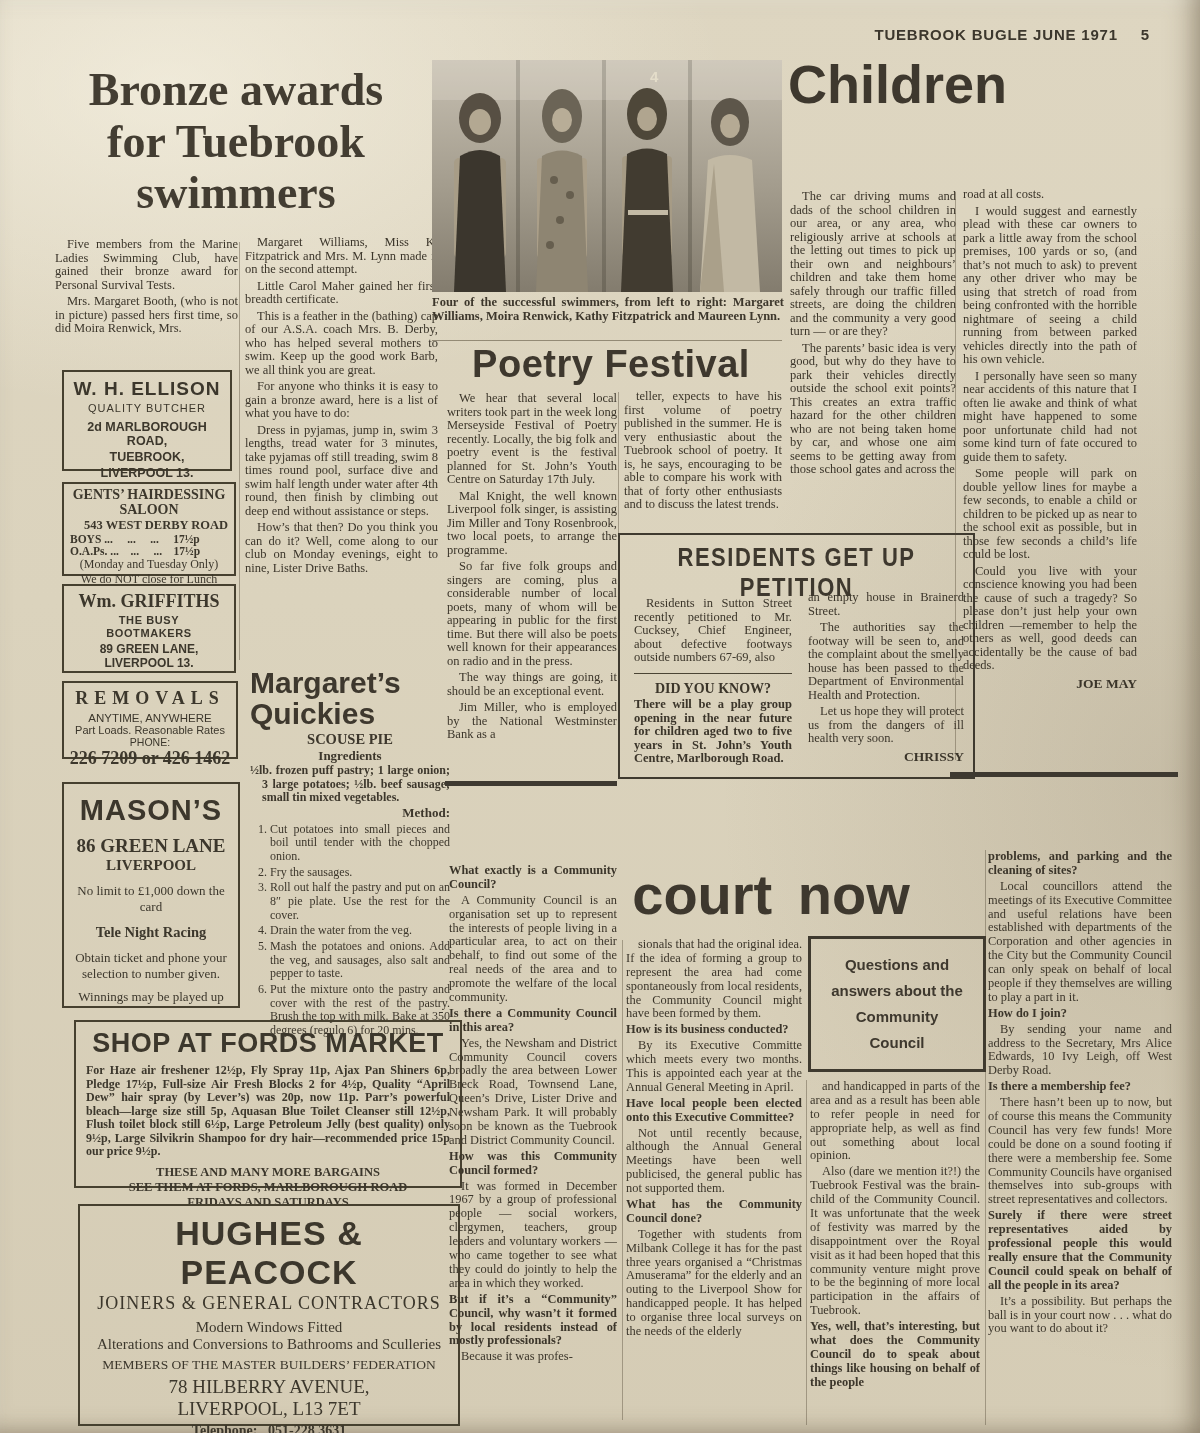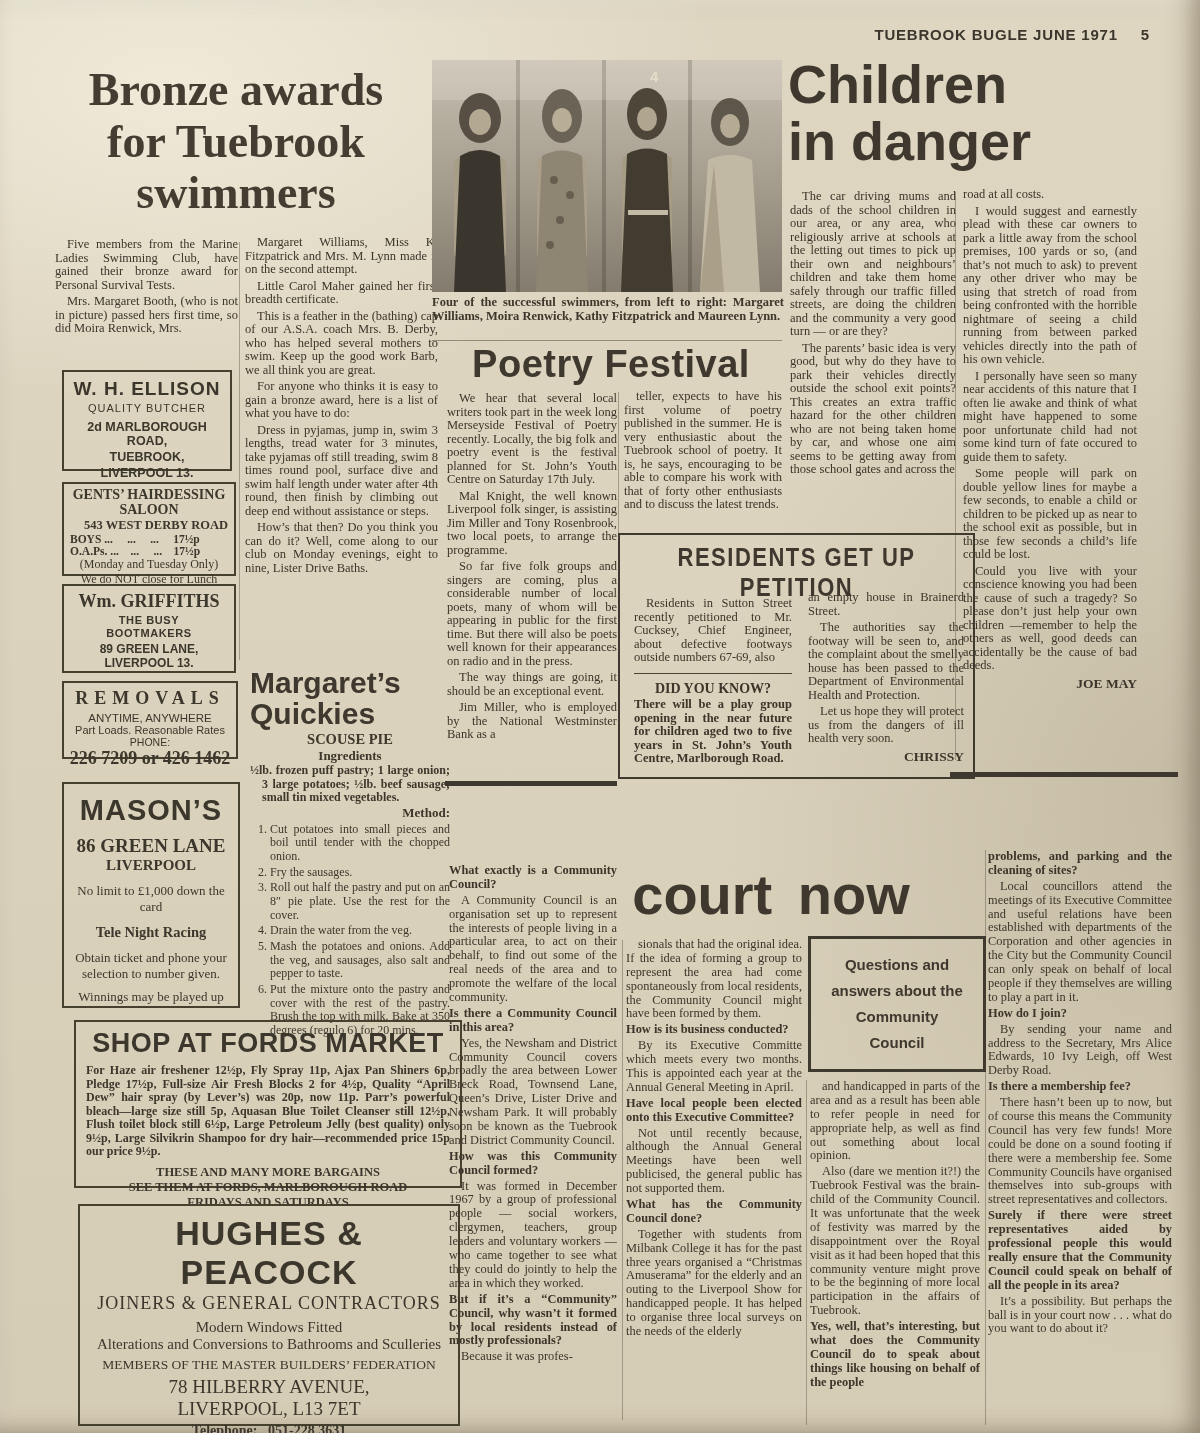--- a/index.html
+++ b/index.html
@@ -231,21 +231,20 @@
     <div class="col" style="left:188px;top:56px;width:156px;">
       <p class="ni">an empty house in Brainerd Street.</p>
       <p>The authorities say the footway will be seen to, and the complaint about the smelly house has been passed to the Department of Environmental Health and Protection.</p>
       <p>Let us hope they will protect us from the dangers of ill health very soon.</p>
       <div class="byline">CHRISSY</div>
     </div>
   </div>
 
   <div class="abs h-heavy" style="left:788px;top:56px;width:320px;font-size:54px;line-height:1.06;">
     <span style="display:block;">Children</span>
-    <span style="display:block;">in danger</span>
   </div>
   <div class="col" style="left:790px;top:190px;width:166px;">
     <p>The car driving mums and dads of the school children in our area, or any area, who religiously arrive at schools at the letting out times to pick up their own and neighbours’ children and take them home safely through our traffic filled streets, are doing the children and the community a very good turn — or are they?</p>
     <p>The parents’ basic idea is very good, but why do they have to park their vehicles directly outside the school exit points? This creates an extra traffic hazard for the other children who are not being taken home by car, and whose one aim seems to be getting away from those school gates and across the</p>
   </div>
   <div class="col" style="left:963px;top:188px;width:174px;">
     <p class="ni">road at all costs.</p>
     <p>I would suggest and earnestly plead with these car owners to park a little away from the school premises, 100 yards or so, (and that’s not much to ask) to prevent any other driver who may be using that stretch of road from being confronted with the horrible nightmare of seeing a child running from between parked vehicles directly into the path of his own vehicle.</p>
     <p>I personally have seen so many near accidents of this nature that I often lie awake and think of what might have happened to some poor unfortunate child had not some kind turn of fate occured to guide them to safety.</p>
     <p>Some people will park on double yellow lines for maybe a few seconds, to enable a child or children to be picked up as near to the school exit as possible, but in those few seconds a child’s life could be lost.</p>

